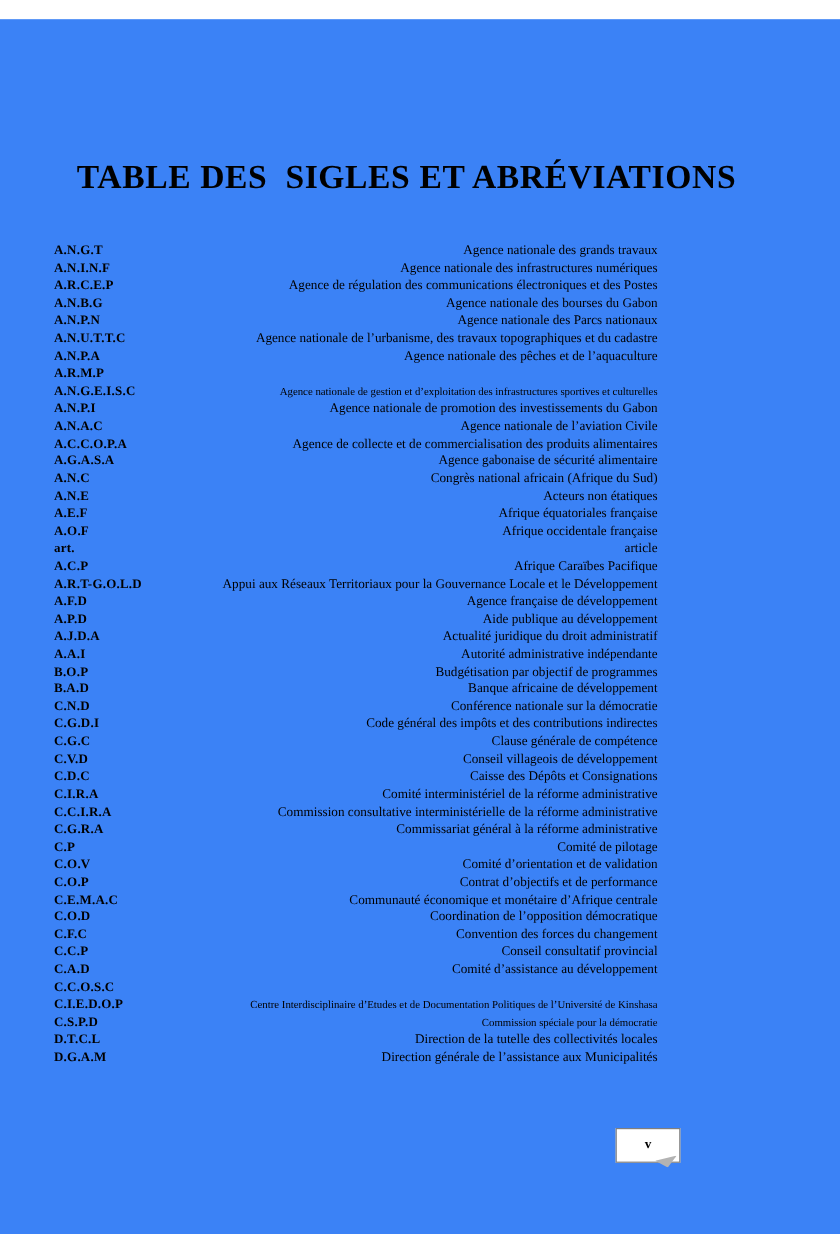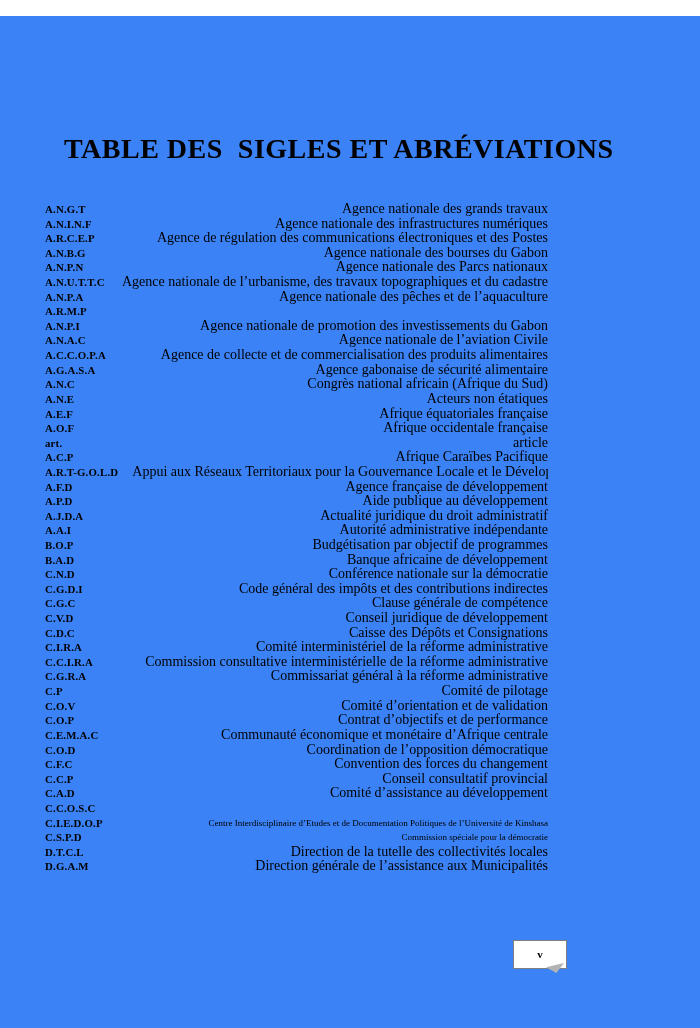--- a/index.html
+++ b/index.html
@@ -26,34 +26,34 @@
   }
   .list {
     position: absolute;
     left: 45px;
     top: 186px;
     width: 503px; 
   }
   .row {
     display: flex;
     justify-content: space-between;
-    align-items: flex-end;
+    align-items: center;
     height: 14.62px;
     line-height: 14.62px;
     white-space: nowrap;
   }
   .sigle {
     font-weight: bold;
     font-size: 10.8px;
     letter-spacing: 0.2px;
     flex: 0 0 auto;
     padding-right: 14px;
   }
   .def {
-    font-size: 14px;
+    font-size: 11px;
     flex: 1 1 auto;
     text-align: right;
     overflow: hidden;
   }
   .row.small .def { font-size: 9px; }
   .page-num-box {
     position: absolute;
     left: 513px;
     top: 924px;
     width: 52px;
@@ -111,20 +111,24 @@
         <span class="sigle">A.N.U.T.T.C</span>
         <span class="def">Agence nationale de l’urbanisme, des travaux topographiques et du cadastre</span>
       </div>
       <div class="row">
         <span class="sigle">A.N.P.A</span>
         <span class="def">Agence nationale des pêches et de l’aquaculture</span>
       </div>
       <div class="row">
         <span class="sigle">A.R.M.P</span>
       </div>
+      <div class="row small">
+        <span class="sigle">A.N.G.E.I.S.C</span>
+        <span class="def">Agence nationale de gestion et d’exploitation des infrastructures sportives et culturelles</span>
+      </div>
       <div class="row">
         <span class="sigle">A.N.P.I</span>
         <span class="def">Agence nationale de promotion des investissements du Gabon</span>
       </div>
       <div class="row">
         <span class="sigle">A.N.A.C</span>
         <span class="def">Agence nationale de l’aviation Civile</span>
       </div>
       <div class="row">
         <span class="sigle">A.C.C.O.P.A</span>
@@ -193,21 +197,21 @@
       <div class="row">
         <span class="sigle">C.G.D.I</span>
         <span class="def">Code général des impôts et des contributions indirectes</span>
       </div>
       <div class="row">
         <span class="sigle">C.G.C</span>
         <span class="def">Clause générale de compétence</span>
       </div>
       <div class="row">
         <span class="sigle">C.V.D</span>
-        <span class="def">Conseil juridique de développement</span>
+        <span class="def">Conseil villageois de développement</span>
       </div>
       <div class="row">
         <span class="sigle">C.D.C</span>
         <span class="def">Caisse des Dépôts et Consignations</span>
       </div>
       <div class="row">
         <span class="sigle">C.I.R.A</span>
         <span class="def">Comité interministériel de la réforme administrative</span>
       </div>
       <div class="row">

